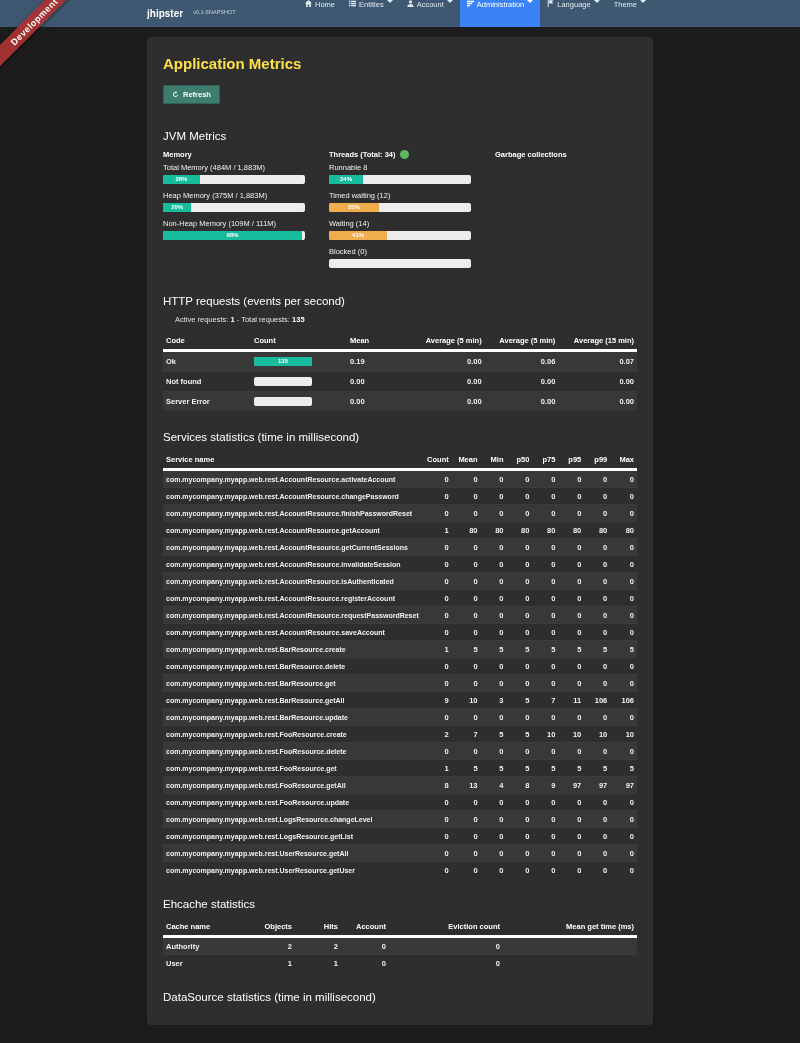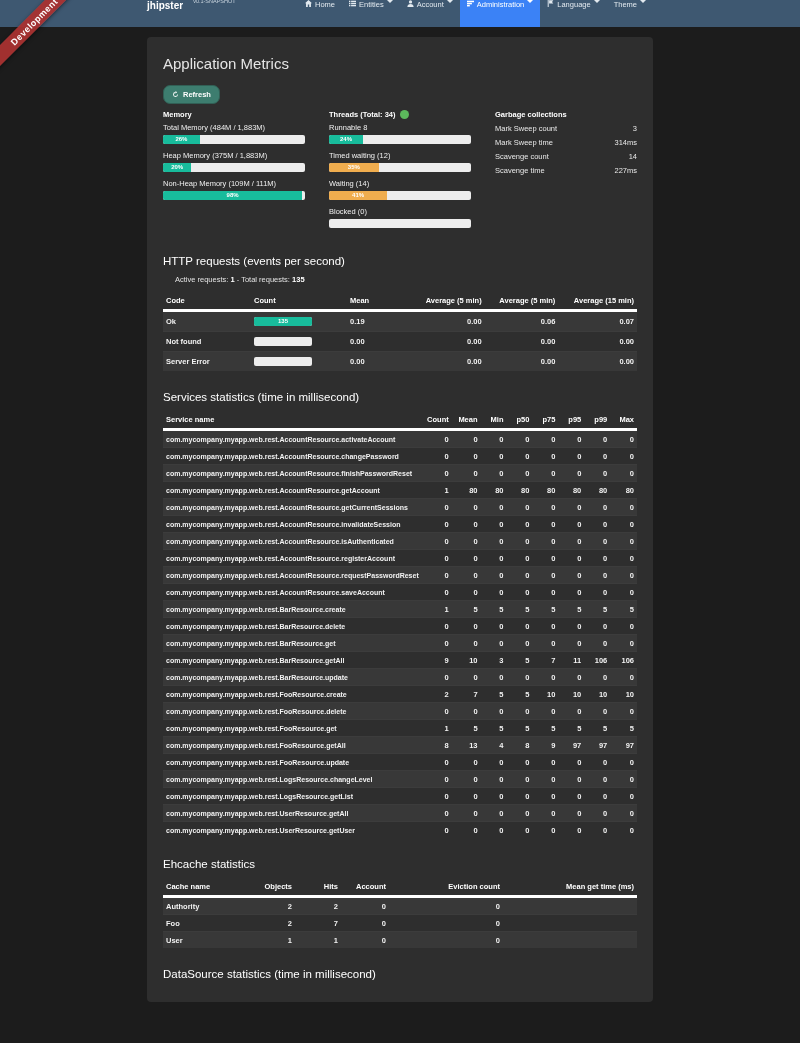--- a/index.html
+++ b/index.html
@@ -3,35 +3,35 @@
 <meta charset="utf-8">
 <title>Application Metrics</title>
 <style>
   html,body{margin:0;padding:0}
   body{width:800px;min-height:1043px;background:#1c1c1c;font-family:"Liberation Sans","DejaVu Sans",sans-serif;color:#e8e8e8;position:relative;overflow-x:hidden}
 
   .ribbon{position:absolute;top:14px;left:-36px;width:140px;transform:rotate(-45deg);background:rgba(169,50,48,.95);color:#fff;text-align:center;font-size:9px;font-weight:700;letter-spacing:.5px;padding:2.5px 0;z-index:20;box-shadow:0 1px 4px rgba(0,0,0,.5)}
 
   .navbar{background:#3e5871;height:27px}
   .nav-wrap{width:506px;margin:0 auto;height:27px;display:flex;align-items:stretch;justify-content:space-between}
-  .brand{display:flex;gap:10px;text-decoration:none;color:#fff}
+  .brand{display:flex;align-items:center;gap:10px;text-decoration:none;color:#fff}
   .brand-name{font-size:10px;font-weight:700}
   .brand-version{font-size:5.5px;color:#c9d4de;position:relative;top:-2px}
   .nav-items{display:flex}
   .nav-item{display:flex;align-items:flex-start;gap:3px;padding:0 7px;font-size:7.5px;color:#e2e9ef;text-decoration:none}
   .nav-item.active{background:#3b82f6;color:#fff}
   .nav-icon{display:inline-flex}
   .nav-icon svg{width:7px;height:7px;fill:currentColor}
   .caret{width:0;height:0;border-left:3px solid transparent;border-right:3px solid transparent;border-top:3.5px solid currentColor;display:inline-block}
 
   .container{width:506px;margin:0 auto}
   .panel{background:#2e2e2e;border-radius:4px;margin-top:10px;padding:12px 16px 14px}
-  h2{font-size:15px;font-weight:400;color:#e5e5e5;margin:6px 0 12px}
+  h2{font-size:15px;font-weight:700;color:#fde047;margin:6px 0 12px}
   h3{font-size:11.5px;font-weight:500;color:#fff;margin:20px 0 8px}
-  .btn-refresh{display:inline-flex;align-items:center;gap:4px;background:#3d7d6f;border:1px solid #315f55;color:#fff;font-size:7.5px;font-weight:700;font-family:inherit;padding:4px 8px;border-radius:7px;cursor:pointer;margin-bottom:6px}
+  .btn-refresh{display:inline-flex;align-items:center;gap:4px;background:#3d7d6f;border:1px solid #315f55;color:#fff;font-size:7.5px;font-weight:700;font-family:inherit;padding:4px 8px;border-radius:0;cursor:pointer;margin-bottom:6px}
   .btn-refresh svg{width:7px;height:7px;fill:currentColor}
 
   .jvm-grid{display:flex;gap:24px}
   .jvm-col{flex:1;min-width:0}
   .col-title{font-size:7.5px;font-weight:700;color:#fff;display:flex;align-items:center;gap:4px;margin-bottom:2px}
   .metric{margin-bottom:7px}
   .metric-label{font-size:7.5px;font-weight:400;color:#f0f0f0;margin:4px 0 3px}
   .progress{height:9px;background:#ededed;border-radius:2px;overflow:hidden}
   .progress-fill{height:9px;line-height:9px;font-size:6px;font-weight:700;color:#fff;text-align:center;overflow:hidden;white-space:nowrap}
   .progress-fill.teal{background:#18bc9c}
@@ -147,20 +147,21 @@
     <button class="btn-refresh">
       <span id="refresh-icon" style="display:inline-flex">
           <svg viewBox="0 0 10 10">
             <path d="M5 1.5A3.5 3.5 0 1 0 8.5 5H7.3A2.3 2.3 0 1 1 5 2.7z"></path>
             <path d="M5 0v3.4l2.4-1.7z"></path>
           </svg>
         </span>
       <span>Refresh</span>
     </button>
 
+    <h3>JVM Metrics</h3>
     <div class="jvm-grid">
       <div class="jvm-col">
         <div class="col-title">Memory</div>
         <div id="memory-bars">
             <div class="metric">
               <div class="metric-label">Total Memory (484M / 1,883M)</div>
               <div class="progress">
                 <div class="progress-fill teal" style="width: 26%;">26%</div>
               </div>
             </div>
@@ -205,38 +206,20 @@
             <div class="metric">
               <div class="metric-label">Blocked (0)</div>
               <div class="progress">
                 <div class="progress-fill teal" style="width: 0%;"></div>
               </div>
             </div>
           </div>
       </div>
       <div class="jvm-col">
         <div class="col-title">Garbage collections</div>
-        <div id="gc-rows">
-            <div class="gc-row">
-              <span>Mark Sweep count</span>
-              <span>3</span>
-            </div>
-            <div class="gc-row">
-              <span>Mark Sweep time</span>
-              <span>314ms</span>
-            </div>
-            <div class="gc-row">
-              <span>Scavenge count</span>
-              <span>14</span>
-            </div>
-            <div class="gc-row">
-              <span>Scavenge time</span>
-              <span>227ms</span>
-            </div>
-          </div>
       </div>
     </div>
 
     <h3>HTTP requests (events per second)</h3>
     <p class="http-summary">
       <span>Active requests:</span>
       <b>1</b>
       <span>-</span>
       <span>Total requests:</span>
       <b>135</b>
@@ -590,28 +573,20 @@
       <tbody>
           <tr>
             <td class="t-left">Authority</td>
             <td class="t-right">2</td>
             <td class="t-right">2</td>
             <td class="t-right">0</td>
             <td class="t-right">0</td>
             <td class="t-right"></td>
           </tr>
           <tr>
-            <td class="t-left">Foo</td>
-            <td class="t-right">2</td>
-            <td class="t-right">7</td>
-            <td class="t-right">0</td>
-            <td class="t-right">0</td>
-            <td class="t-right"></td>
-          </tr>
-          <tr>
             <td class="t-left">User</td>
             <td class="t-right">1</td>
             <td class="t-right">1</td>
             <td class="t-right">0</td>
             <td class="t-right">0</td>
             <td class="t-right"></td>
           </tr>
         </tbody>
     </table>
 

